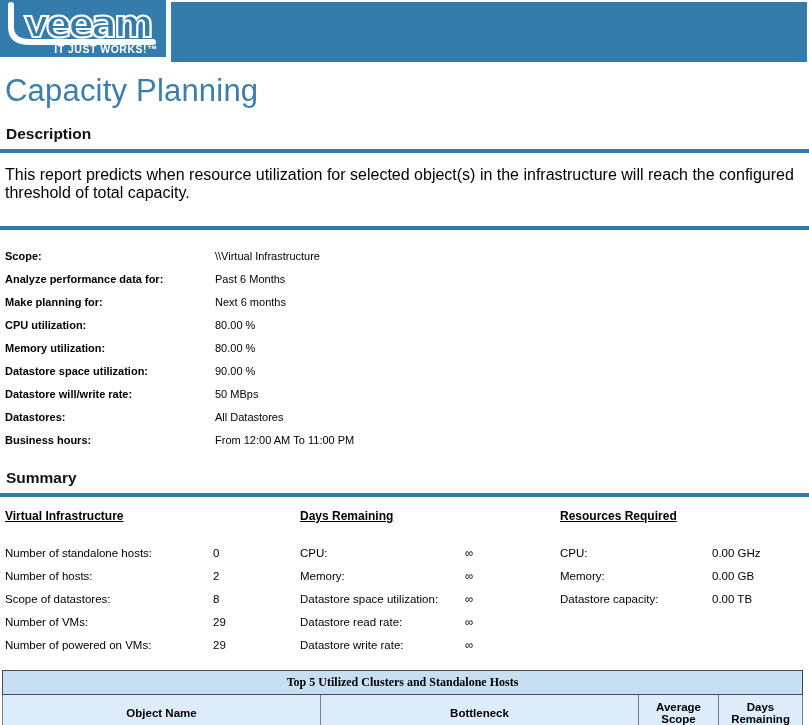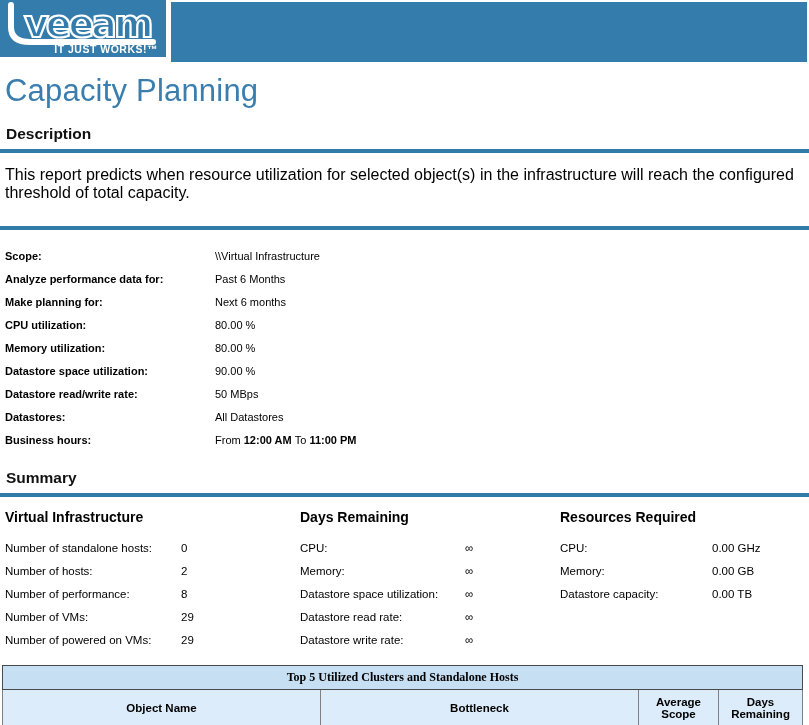--- a/index.html
+++ b/index.html
@@ -48,34 +48,35 @@
     font-size: 16px;
     margin: 13px 0 0 5px;
     color: #000000;
   }
 
   
   .params { margin: 14px 0 0 5px; }
   .param-row { display: flex; height: 23px; align-items: center; font-size: 11px; }
   .param-label { width: 210px; font-weight: bold; flex: none; }
   .param-value { font-weight: normal; }
-  .param-value b { font-weight: bold; }
+  .param-value b { font-weight: normal; }
 
   
   .summary-cols { display: flex; margin: 12px 0 0 5px; font-size: 11.5px; }
   .sum-col-1 { width: 295px; flex: none; }
   .sum-col-2 { width: 260px; flex: none; }
   .sum-col-3 { flex: 1; }
   .sum-heading {
-    font-size: 14px;
-    font-weight: bold;
-    margin-bottom: 11px;
+    font-size: 12px;
+    font-weight: bold;
+    text-decoration: underline;
+    margin-bottom: 18px;
   }
   .sum-row { display: flex; height: 23px; align-items: center; }
-  .sum-col-1 .sum-label { width: 176px; flex: none; }
+  .sum-col-1 .sum-label { width: 208px; flex: none; }
   .sum-col-2 .sum-label { width: 165px; flex: none; }
   .sum-col-3 .sum-label { width: 152px; flex: none; }
 
   
   .top5-table {
     border-collapse: collapse;
     table-layout: fixed;
     width: 800px;
     margin: 14px 0 0 2px;
     font-size: 11.5px;
@@ -145,21 +146,21 @@
     </div>
     <div class="param-row">
       <span class="param-label">Memory utilization:</span>
       <span class="param-value">80.00 %</span>
     </div>
     <div class="param-row">
       <span class="param-label">Datastore space utilization:</span>
       <span class="param-value">90.00 %</span>
     </div>
     <div class="param-row">
-      <span class="param-label">Datastore read/write rate:</span>
+      <span class="param-label">Datastore will/write rate:</span>
       <span class="param-value">50 MBps</span>
     </div>
     <div class="param-row">
       <span class="param-label">Datastores:</span>
       <span class="param-value">All Datastores</span>
     </div>
     <div class="param-row">
       <span class="param-label">Business hours:</span>
       <span class="param-value">
         <span>From</span>&nbsp;<b>12:00 AM</b>&nbsp;<span>To</span>&nbsp;<b>11:00 PM</b>
@@ -178,21 +179,21 @@
       <div class="sum-heading">Virtual Infrastructure</div>
       <div class="sum-row">
         <span class="sum-label">Number of standalone hosts:</span>
         <span class="sum-value">0</span>
       </div>
       <div class="sum-row">
         <span class="sum-label">Number of hosts:</span>
         <span class="sum-value">2</span>
       </div>
       <div class="sum-row">
-        <span class="sum-label">Number of performance:</span>
+        <span class="sum-label">Scope of datastores:</span>
         <span class="sum-value">8</span>
       </div>
       <div class="sum-row">
         <span class="sum-label">Number of VMs:</span>
         <span class="sum-value">29</span>
       </div>
       <div class="sum-row">
         <span class="sum-label">Number of powered on VMs:</span>
         <span class="sum-value">29</span>
       </div>

